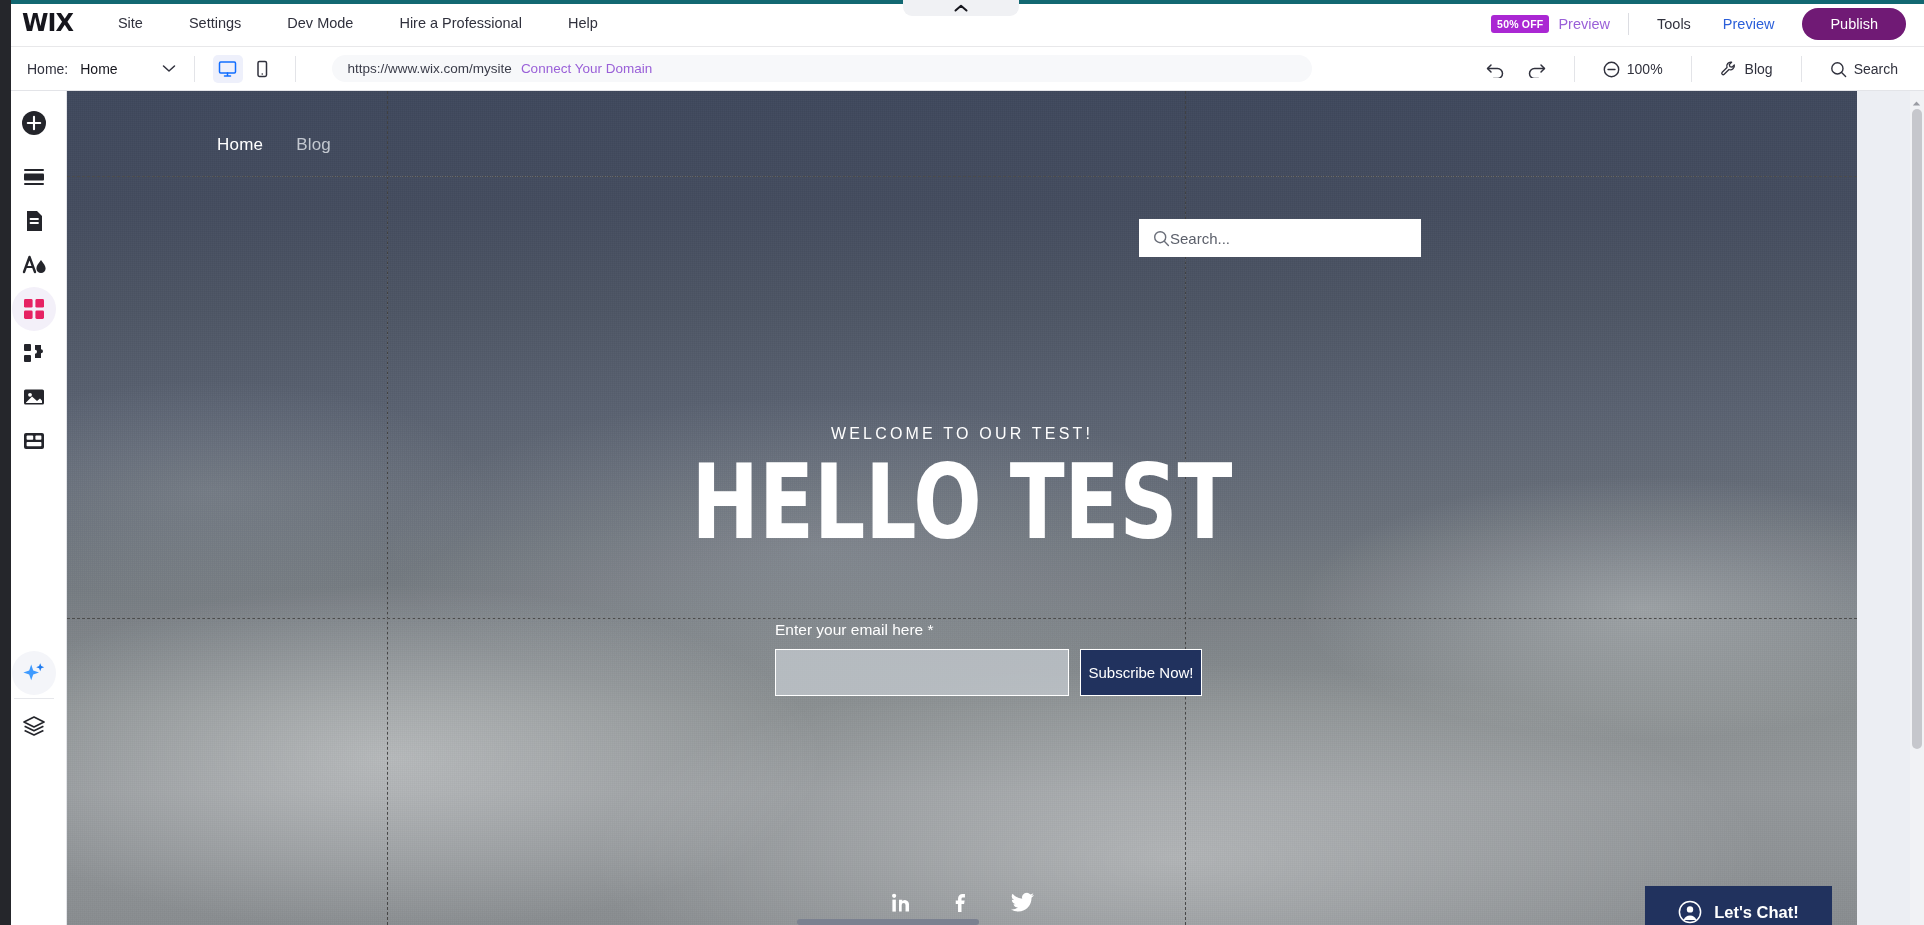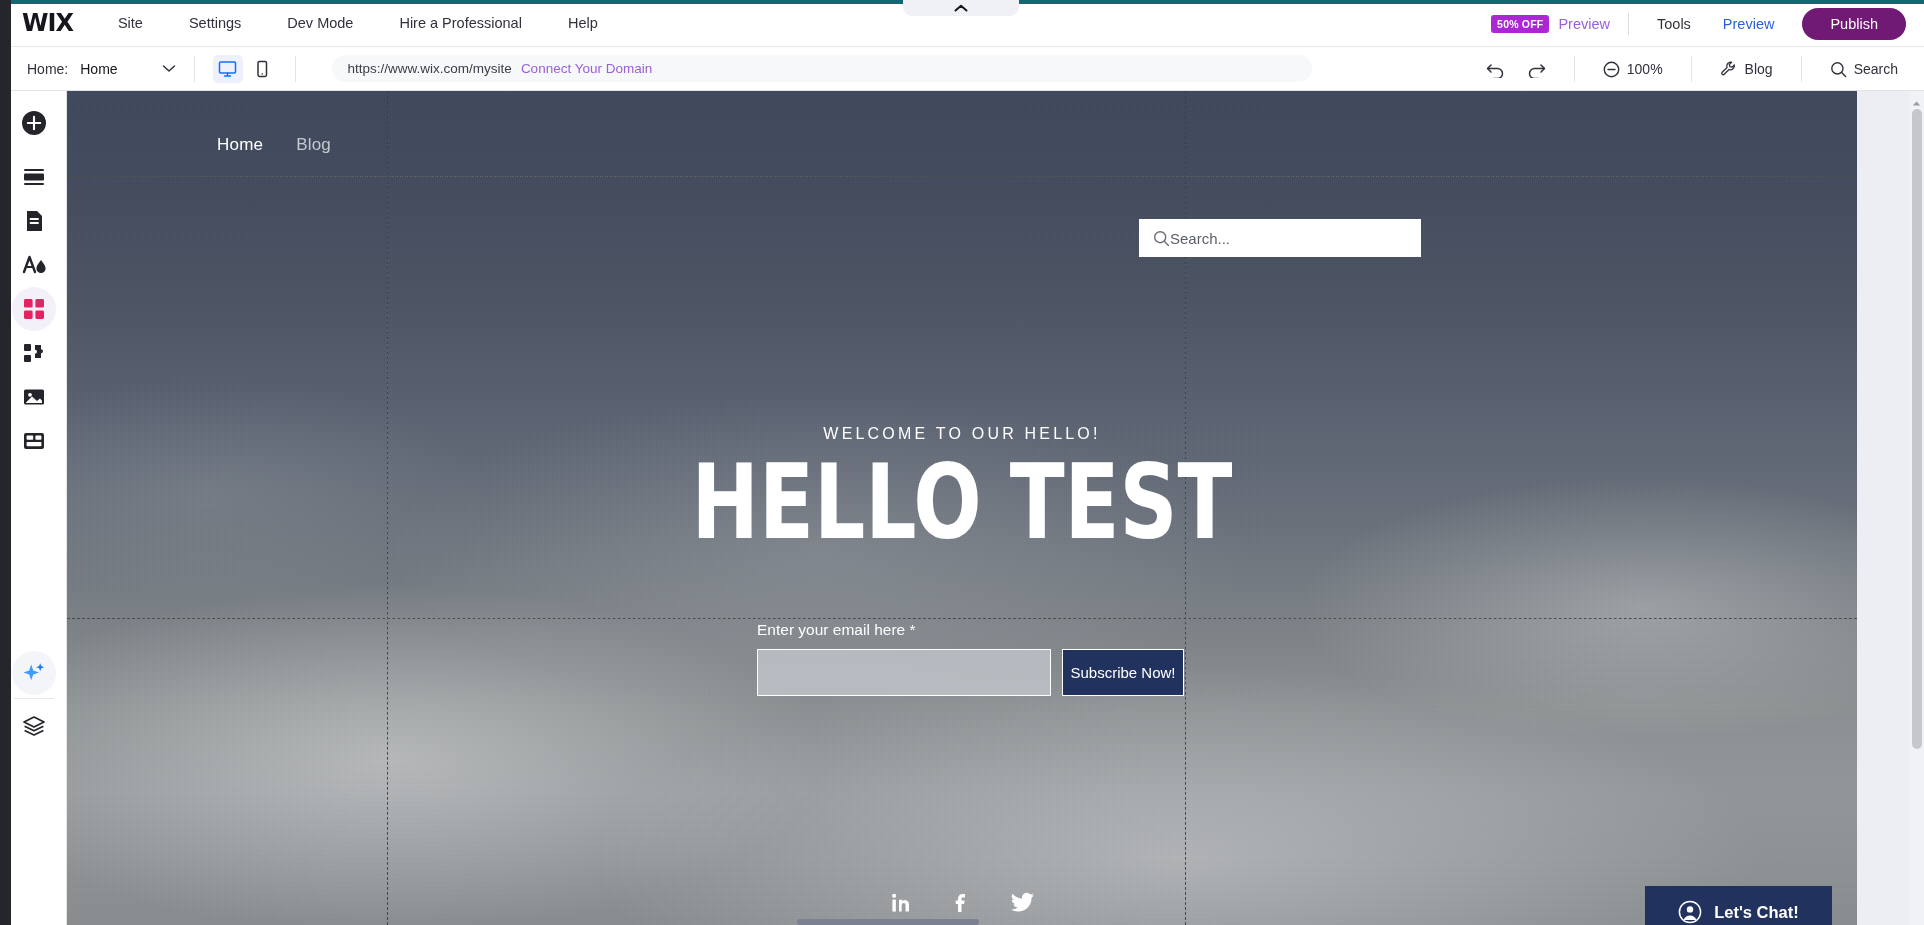--- a/index.html
+++ b/index.html
@@ -288,21 +288,21 @@
     font-size: 104px;
     line-height: 1.02;
     font-weight: 700;
     color: #ffffff;
     letter-spacing: 0px;
     transform: scaleX(0.86);
   }
 
   .subscribe-block {
     position: absolute;
-    top: 530px; left: 690px;
+    top: 530px; left: 708px;
     z-index: 4;
   }
   .sub-label {
     font-size: 15.5px;
     color: #ffffff;
     margin-bottom: 10px;
   }
   .sub-row { display: flex; align-items: stretch; gap: 11px; }
   .sub-input {
     width: 294px; height: 47px;
@@ -598,21 +598,21 @@
 
     <div class="site-search">
       <svg width="17" height="17" viewBox="0 0 17 17">
         <circle cx="7.2" cy="7.2" r="5.5" fill="none" stroke="#6a6e79" stroke-width="1.4"></circle>
         <path d="M11.3 11.3 L15.4 15.4" stroke="#6a6e79" stroke-width="1.4" stroke-linecap="round"></path>
       </svg>
       <span class="site-search-text">Search...</span>
     </div>
 
     <div class="hero">
-      <div class="hero-kicker">WELCOME TO OUR HELLO!</div>
+      <div class="hero-kicker">WELCOME TO OUR TEST!</div>
       <div class="hero-title">HELLO TEST</div>
     </div>
 
     <div class="subscribe-block">
       <div class="sub-label">Enter your email here *</div>
       <div class="sub-row">
         <input class="sub-input" type="text" value="" style="">
         <button class="sub-btn">Subscribe Now!</button>
       </div>
     </div>

